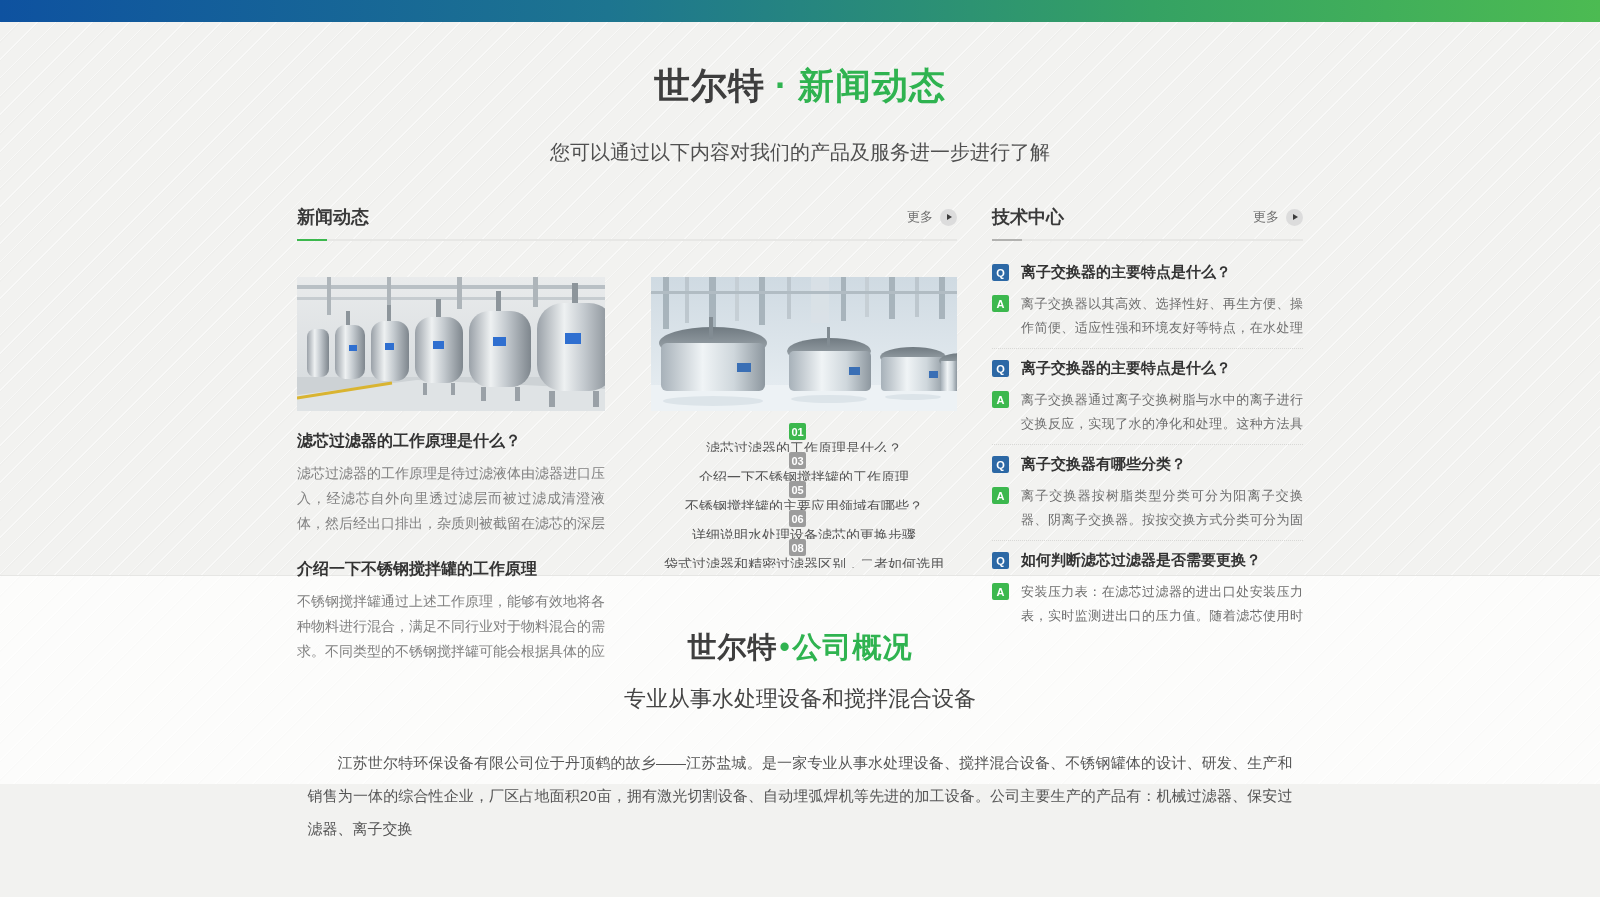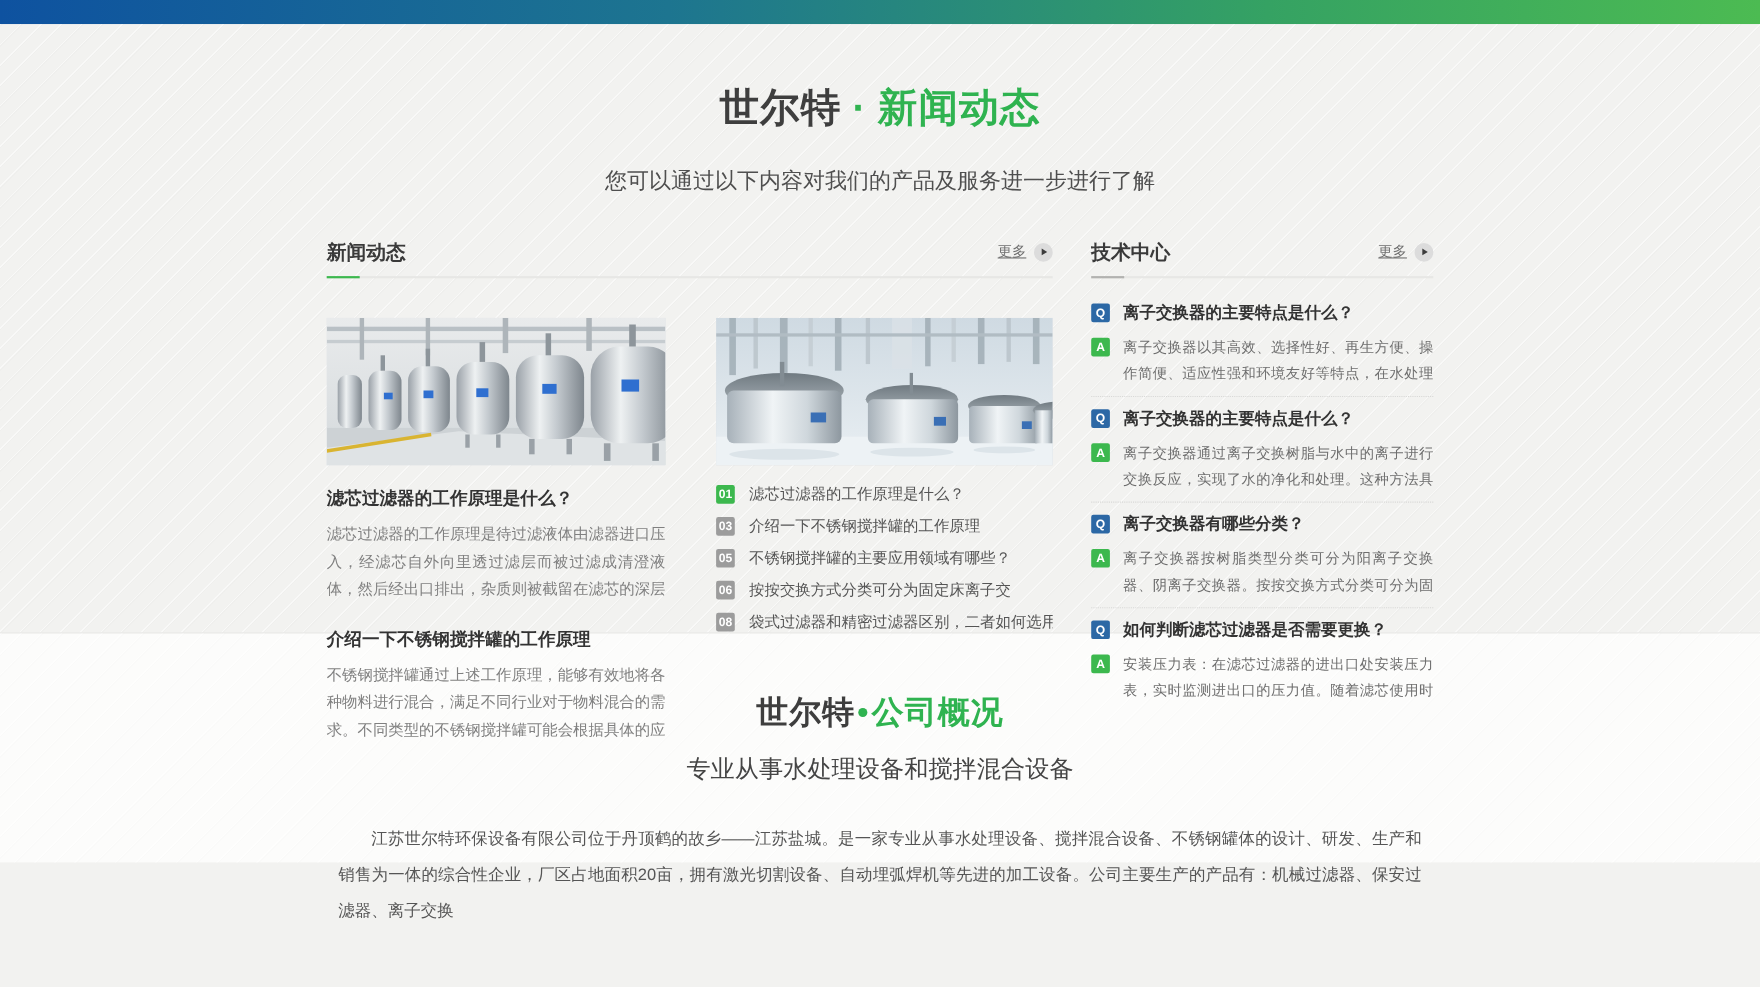--- a/index.html
+++ b/index.html
@@ -6,55 +6,55 @@
   html,body { width:1600px; height:897px; overflow:hidden; font-family:"Liberation Sans","DejaVu Sans",sans-serif; }
   body { background:#f2f2f0; }
 
   .top-strip { height:22px; background:linear-gradient(90deg,#0e52a0 0%, #1d7590 38%, #35a263 72%, #4cbb52 100%); }
 
   .upper {
     height:554px;
     background-color:#f2f2f0;
     background-image:repeating-linear-gradient(135deg, rgba(255,255,255,0.5) 0 1px, rgba(0,0,0,0.012) 1px 2px, transparent 2px 13px);
     border-bottom:1px solid #e6e6e4;
-    padding-top:52px;
+    padding-top:40px;
   }
 
   .section-head { text-align:center; }
   .main-title { font-size:36px; font-weight:bold; color:#3e3e3e; letter-spacing:1px; }
   .main-title .sep { color:#2fb350; margin:0 10px; }
   .main-title .sep.tight { margin:0 2px; }
   .main-title .hl { color:#2fb350; }
   .main-sub { margin-top:28px; font-size:20px; color:#4f4f4f; }
 
   .cols { width:1006px; margin:34px auto 0; display:flex; }
   .col-news { width:660px; margin-right:35px; }
   .col-tech { width:311px; }
 
   .col-head { display:flex; align-items:center; justify-content:space-between; height:34px; }
   .col-title { font-size:18px; font-weight:bold; color:#3a3a3a; }
-  .more { display:flex; align-items:center; font-size:13px; color:#6f6f6f; cursor:pointer;text-decoration:underline; }
+  .more { display:flex; align-items:center; font-size:13px; color:#6f6f6f; cursor:pointer; }
   .more-circle { width:17px; height:17px; border-radius:50%; background:#dcdcdc; margin-left:7px; display:flex; align-items:center; justify-content:center; }
   .tri { width:0; height:0; border-left:5px solid #3c3c3c; border-top:3.5px solid transparent; border-bottom:3.5px solid transparent; margin-left:2px; }
 
   .rule { position:relative; height:2px; background:#e7e7e5; margin-top:5px; }
   .rule::before { content:""; position:absolute; left:0; top:0; width:30px; height:2px; }
   .rule-green::before { background:#3cb84e; }
   .rule-gray::before { background:#b2b2b0; }
 
   .cards { display:flex; justify-content:space-between; margin-top:36px; }
   .card { width:308px; }
   .card-img { display:block; width:100%; height:134px; background:#dde2e6; overflow:hidden; cursor:pointer; }
   .card-img svg { display:block; }
 
   .art-title { margin-top:20px; font-size:16px; font-weight:bold; color:#333; cursor:pointer; }
   .art-text { margin-top:9px; font-size:14px; color:#808080; line-height:25px; height:75px; overflow:hidden; text-align:justify; }
 
   .num-list { margin-top:12px; }
-  .num-row { display:flex; align-items:center; height:29px; cursor:pointer; }
+  .num-row { display:flex; align-items:center; height:29px; cursor:pointer;flex-direction:column; }
   .num-badge { flex:none; width:17px; height:17px; border-radius:2px; background:#9c9c9c; color:#fff; font-size:11px; font-weight:bold; display:flex; align-items:center; justify-content:center; margin-right:13px; }
   .num-row:first-child .num-badge { background:#3cb84e; }
   .num-text { font-size:14px; color:#555; white-space:nowrap; overflow:hidden; }
 
   .qa-list { margin-top:12px; }
   .qa-item { padding:10px 0 8px; border-bottom:1px dotted #d8d8d6; }
   .qa-item:last-child { border-bottom:none; }
   .q-row { display:flex; align-items:center; cursor:pointer; }
   .badge { flex:none; width:17px; height:17px; border-radius:2px; color:#fff; font-size:11px; font-weight:bold; display:flex; align-items:center; justify-content:center; margin-right:12px; }
   .q-badge { background:#2c68a5; }
@@ -224,21 +224,21 @@
             <div class="num-row">
               <span class="num-badge">03</span>
               <span class="num-text">介绍一下不锈钢搅拌罐的工作原理</span>
             </div>
             <div class="num-row">
               <span class="num-badge">05</span>
               <span class="num-text">不锈钢搅拌罐的主要应用领域有哪些？</span>
             </div>
             <div class="num-row">
               <span class="num-badge">06</span>
-              <span class="num-text">按按交换方式分类可分为固定床离子交</span>
+              <span class="num-text">详细说明水处理设备滤芯的更换步骤</span>
             </div>
             <div class="num-row">
               <span class="num-badge">08</span>
               <span class="num-text">袋式过滤器和精密过滤器区别，二者如何选用</span>
             </div>
           </div>
         </div>
       </div>
     </div>
 

